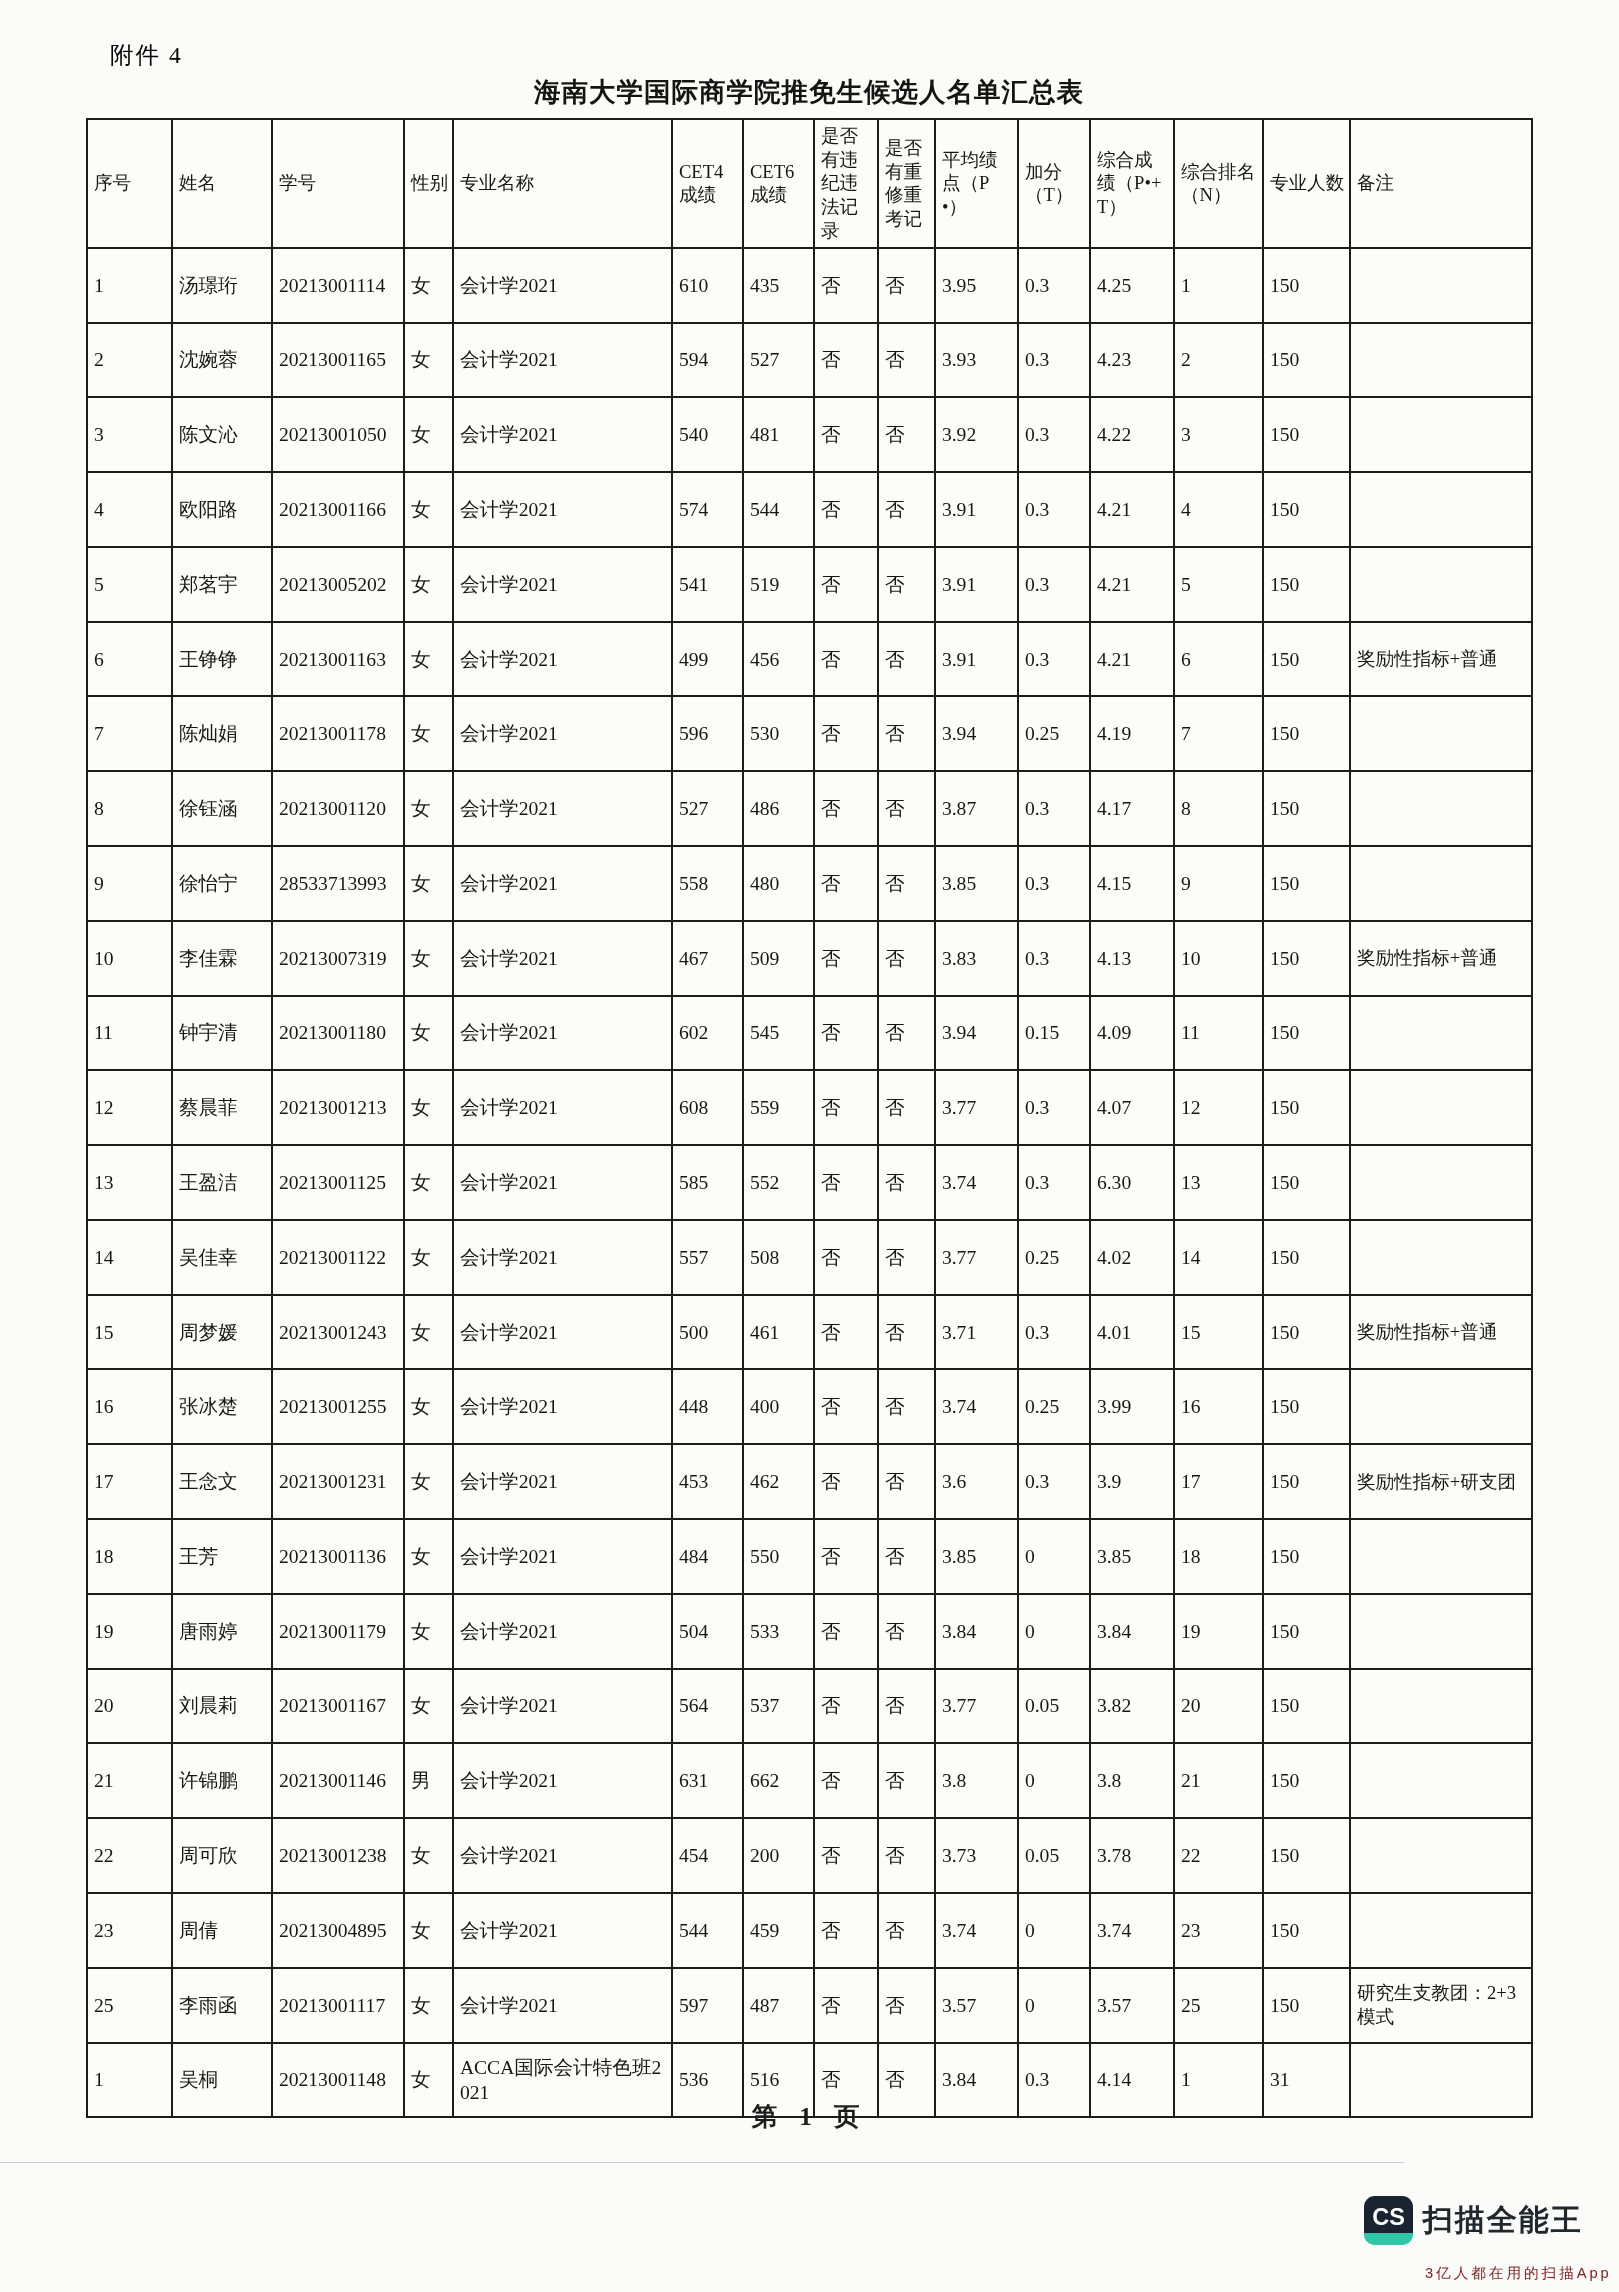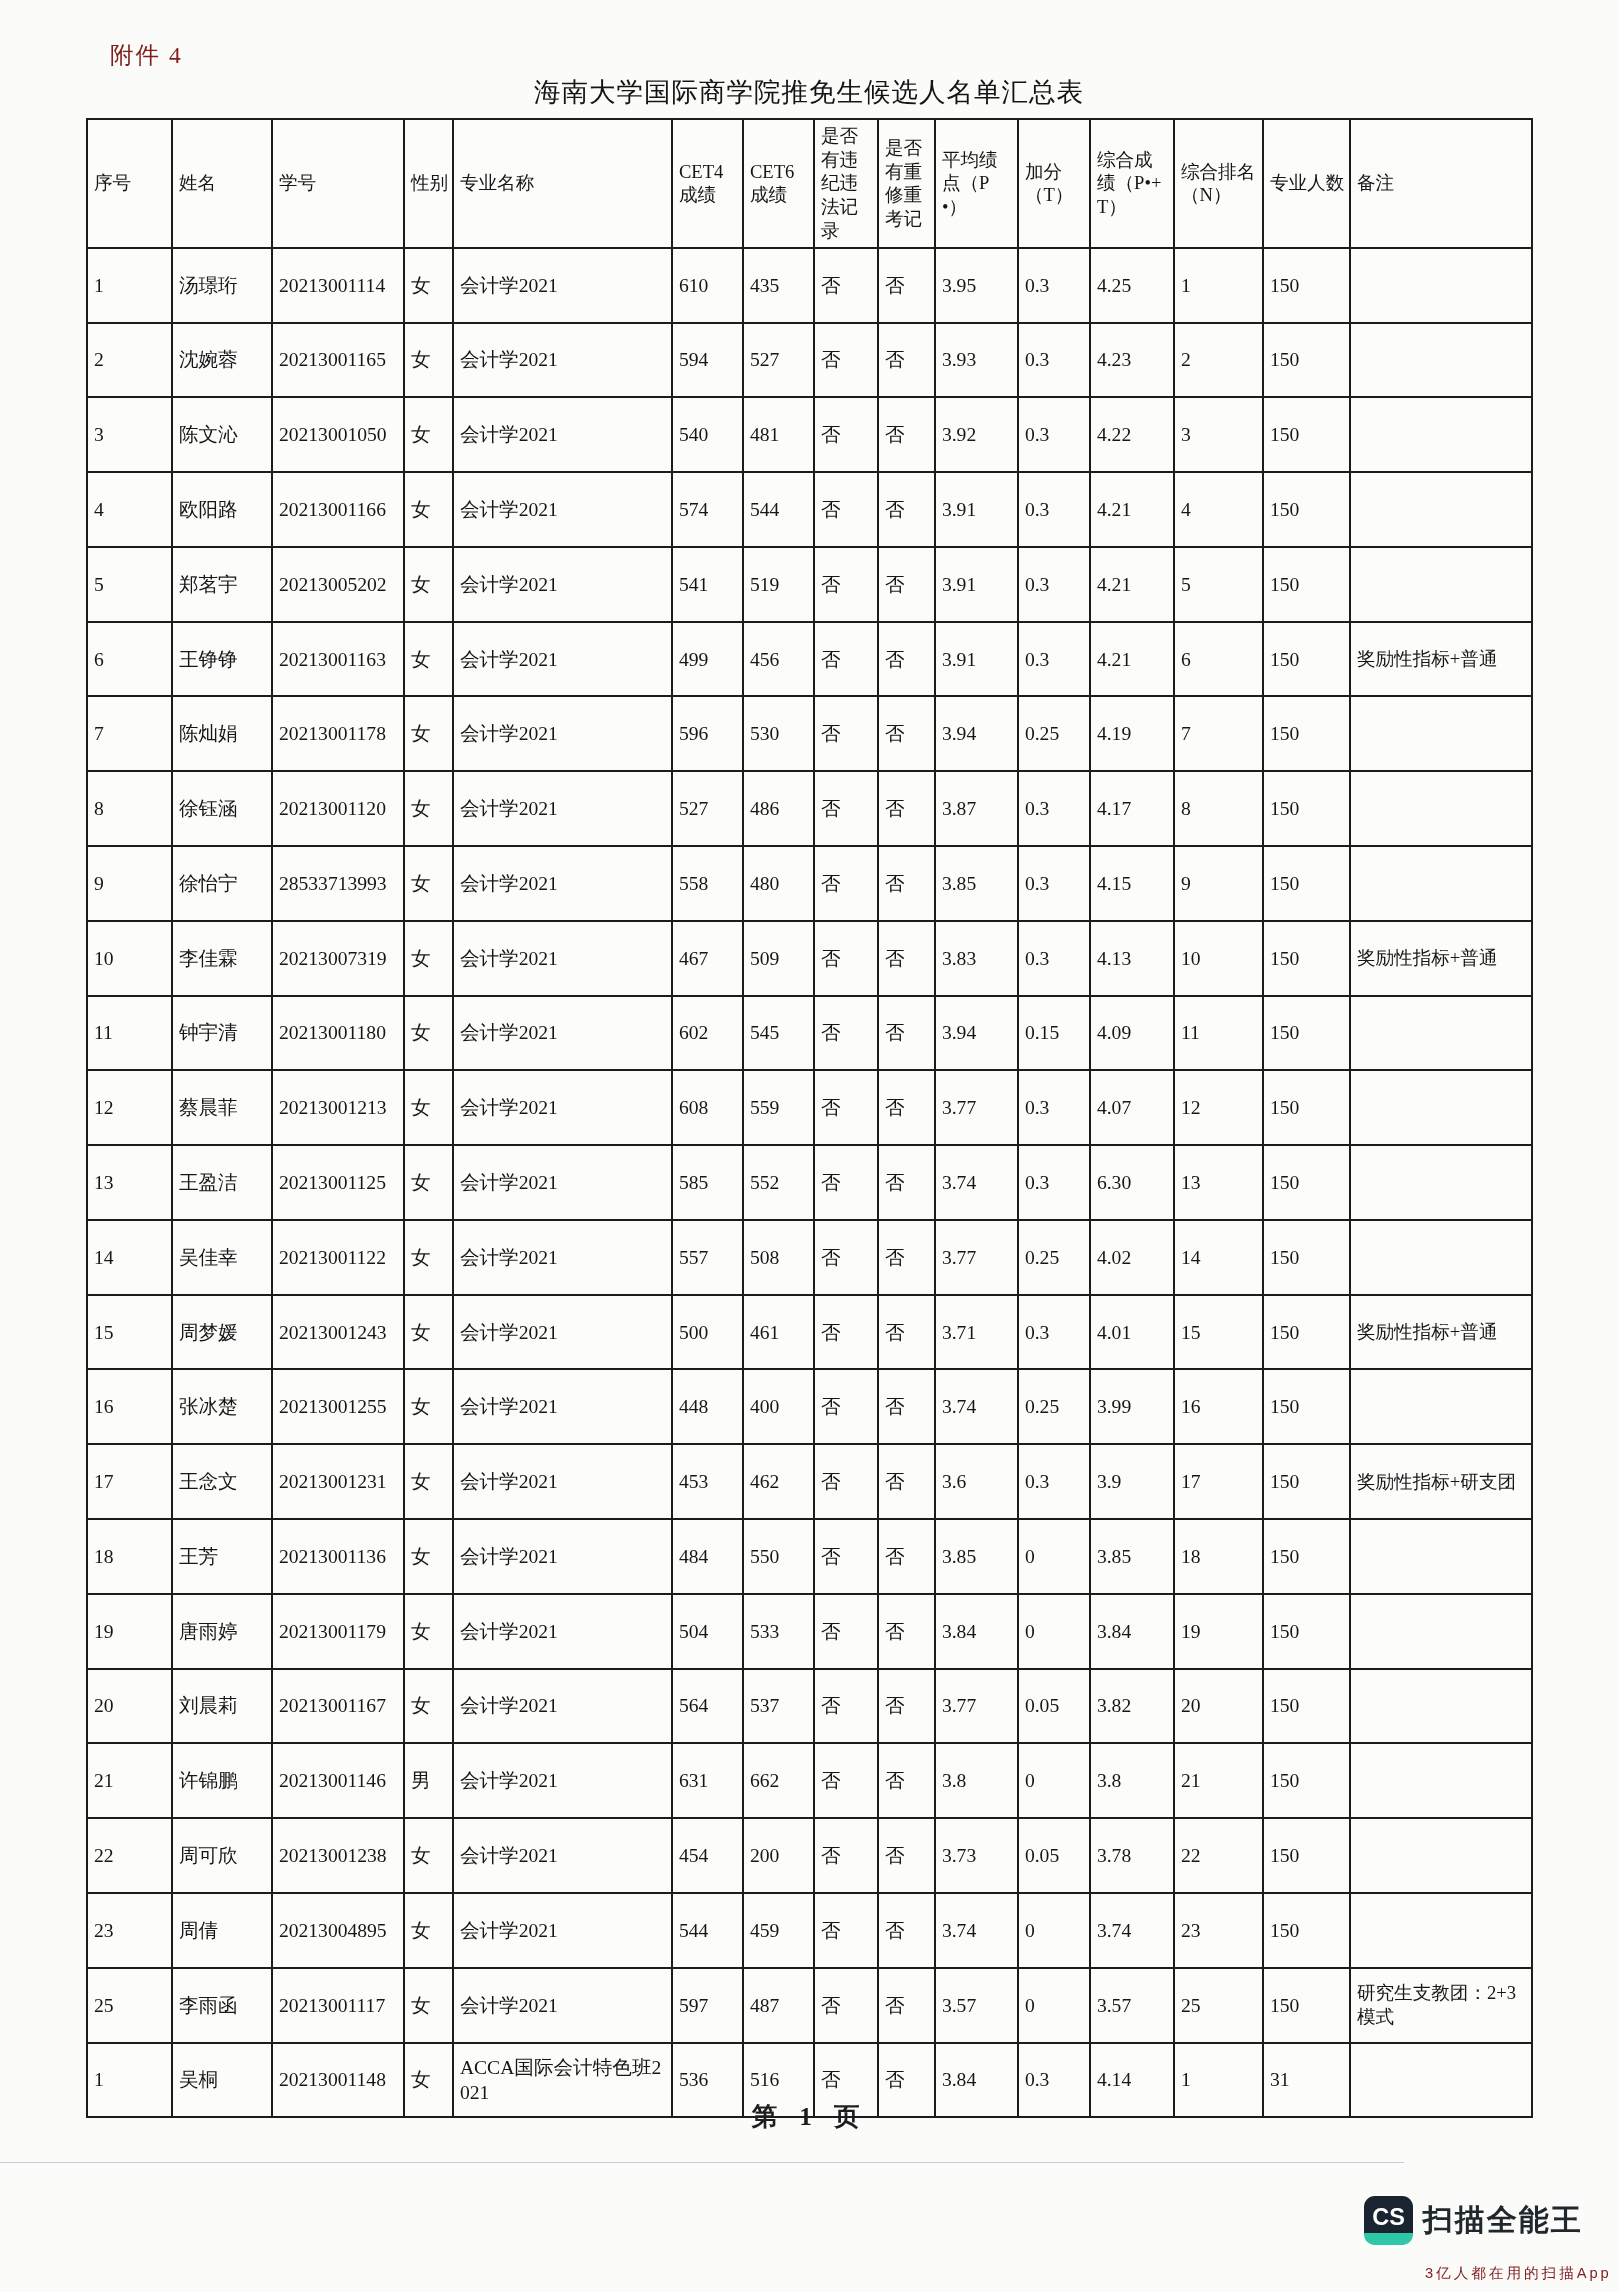--- a/index.html
+++ b/index.html
@@ -4,25 +4,25 @@
 <style>
   html,body{margin:0;padding:0;}
   body{
     width:1619px;height:2293px;position:relative;
     background:#fbfbfa;
     font-family:"Liberation Serif","DejaVu Serif",serif;
     color:#161616;
   }
   .attachment{
     position:absolute;left:110px;top:39px;
-    font-size:23.5px;letter-spacing:2px;color:#7f1d1d;
+    font-size:23.5px;letter-spacing:2px;color:#000000;
   }
   .doc-title{
     position:absolute;left:86px;top:74px;width:1446px;
-    text-align:center;font-size:26.5px;font-weight:400;color:#141414;
+    text-align:center;font-size:26.5px;font-weight:700;color:#141414;
     letter-spacing:1px;
   }
   table.roster{
     position:absolute;left:86px;top:118px;width:1446px;
     border-collapse:collapse;table-layout:fixed;
     background:#fcfcfb;
   }
   table.roster th,table.roster td{
     border:2px solid #1c1c1c;
     padding:3.9px 3.9px 3.9px 5.9px;

